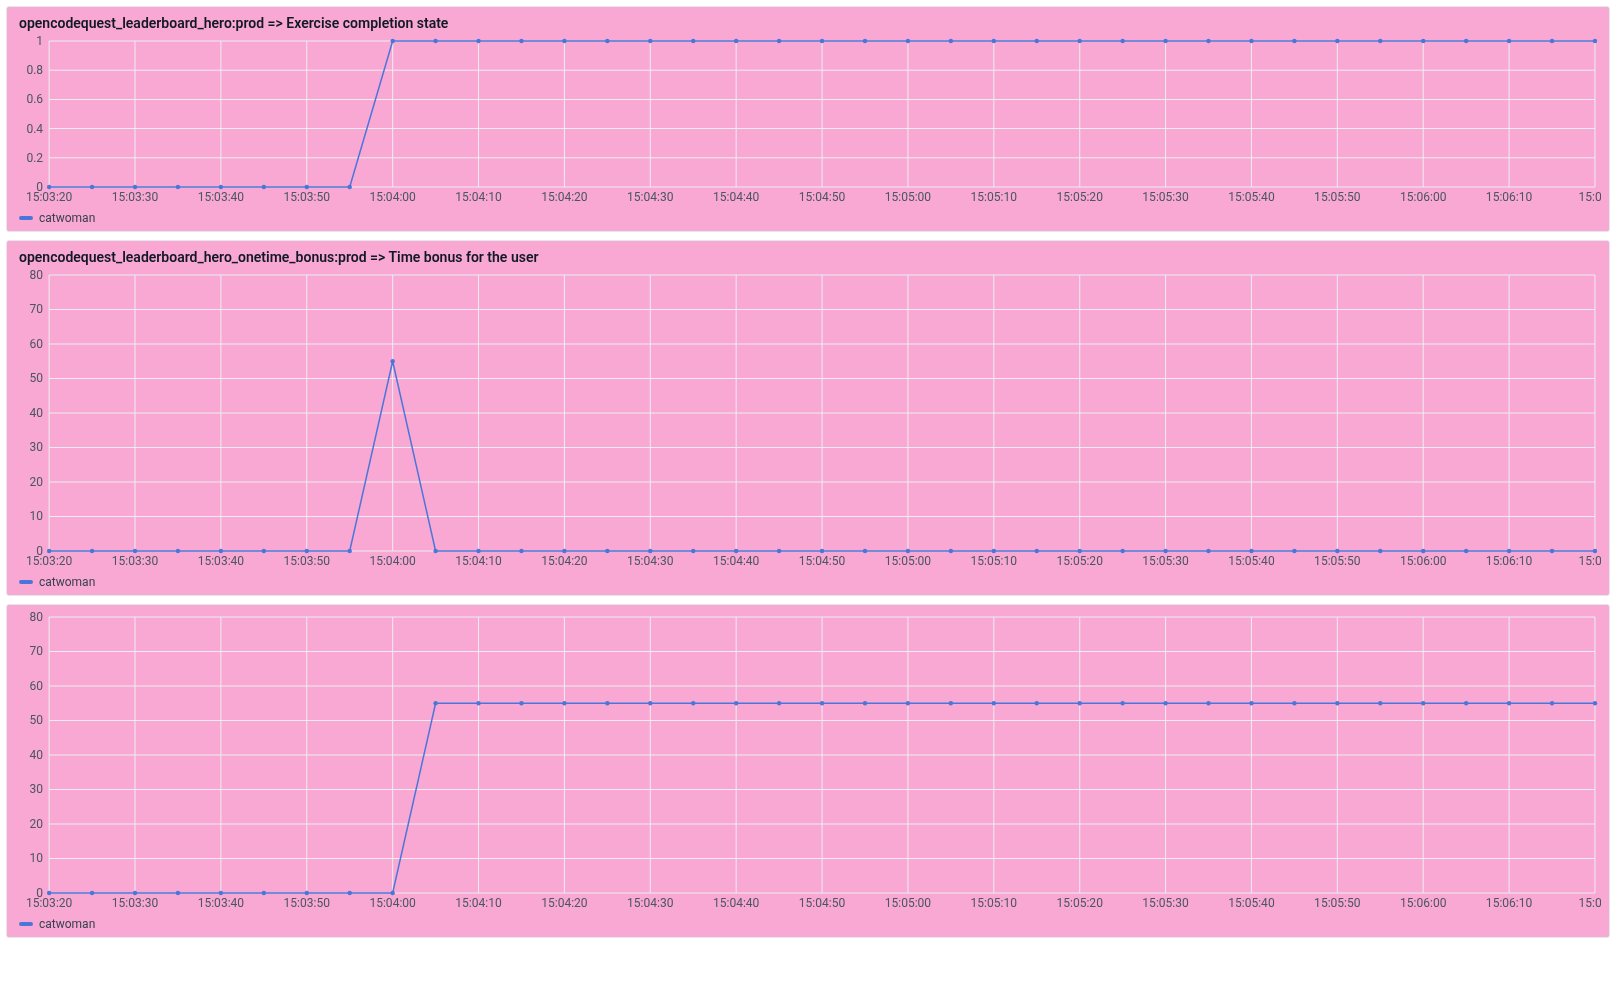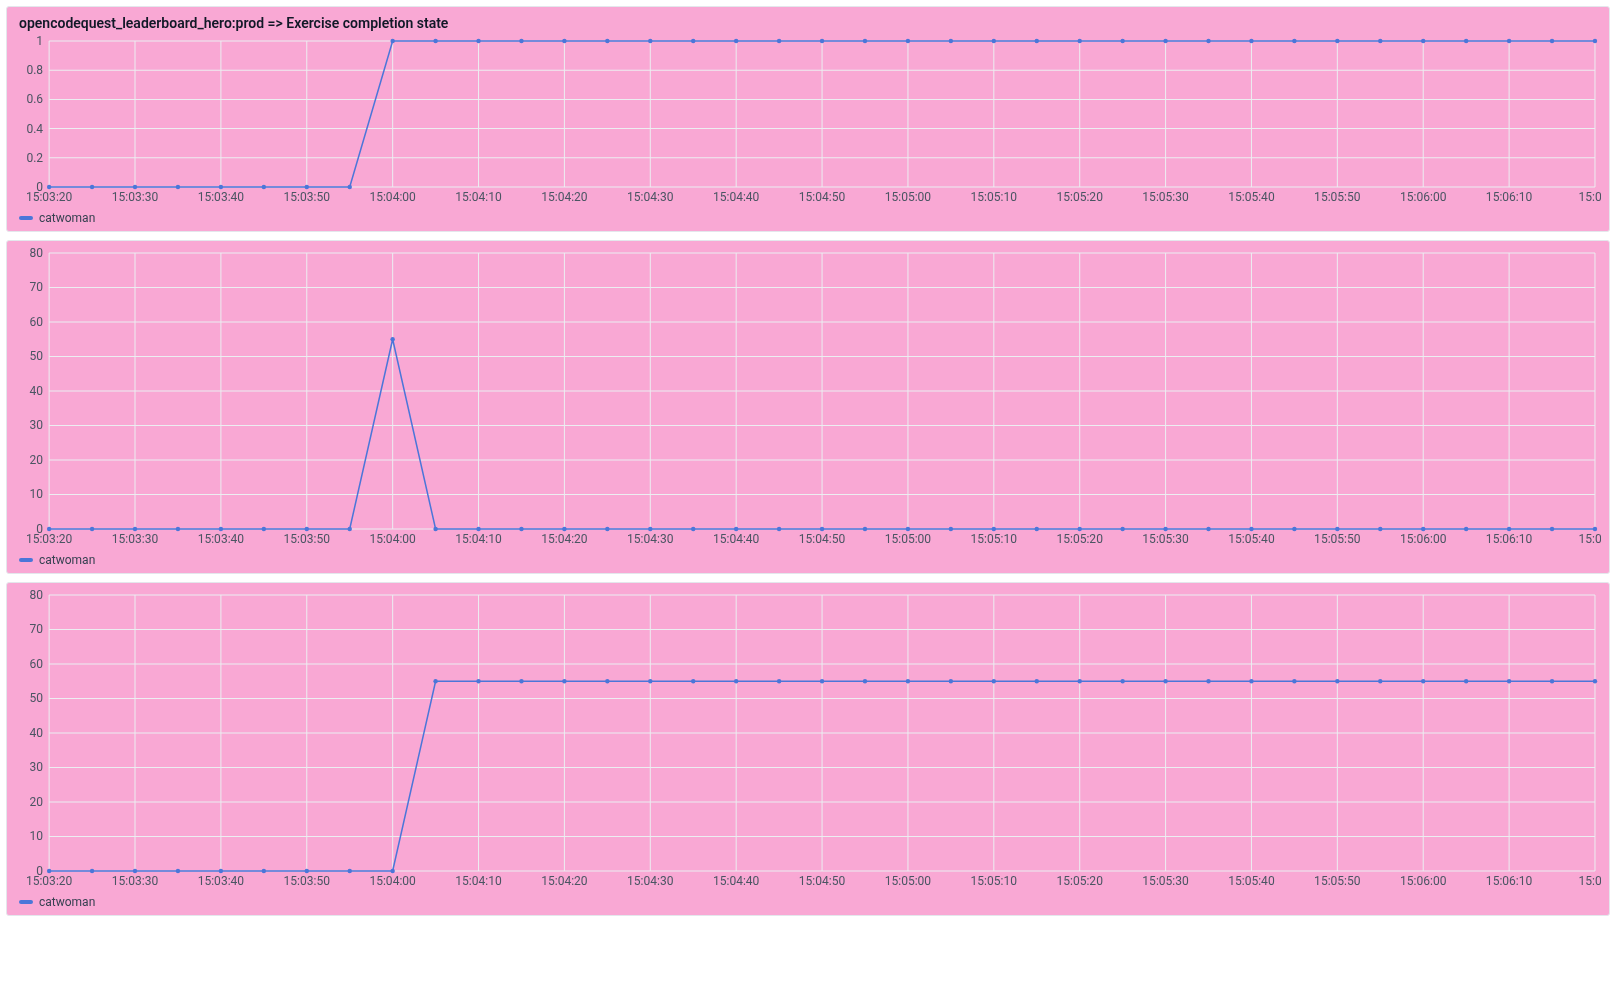--- a/index.html
+++ b/index.html
@@ -161,20 +161,21 @@
           <circle cx="1574" cy="6" r="2.2" fill="#4b76d9" class="pt"></circle>
         </svg>
     </div>
     <div class="legend">
       <span class="legend-swatch" style="background:#4b76d9"></span>
       <span>catwoman</span>
     </div>
   </div>
 
   <div class="panel">
+    <div class="panel-title">opencodequest_leaderboard_hero_onetime_bonus:prod =&gt; Time bonus for the user</div>
     <div class="chart-wrap">
       <svg id="svg-panel-onetime" width="100%" preserveAspectRatio="none" viewBox="0 0 1580 300" height="300">
           <g class="grid">
             <line x1="34" x2="1574" y1="282" y2="282"></line>
             <line x1="34" x2="1574" y1="247.5" y2="247.5"></line>
             <line x1="34" x2="1574" y1="213" y2="213"></line>
             <line x1="34" x2="1574" y1="178.5" y2="178.5"></line>
             <line x1="34" x2="1574" y1="144" y2="144"></line>
             <line x1="34" x2="1574" y1="109.5" y2="109.5"></line>
             <line x1="34" x2="1574" y1="75" y2="75"></line>

